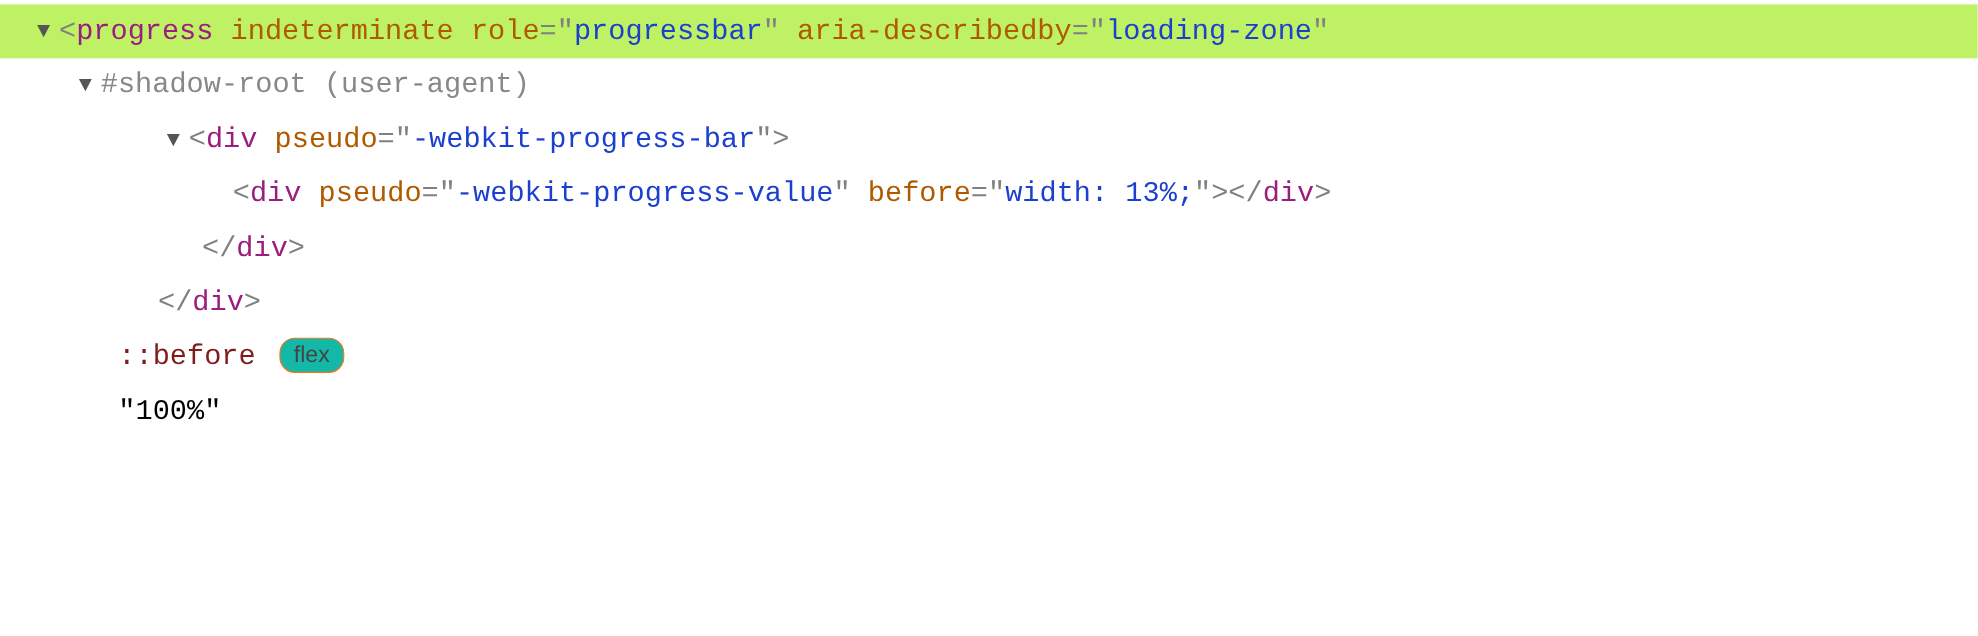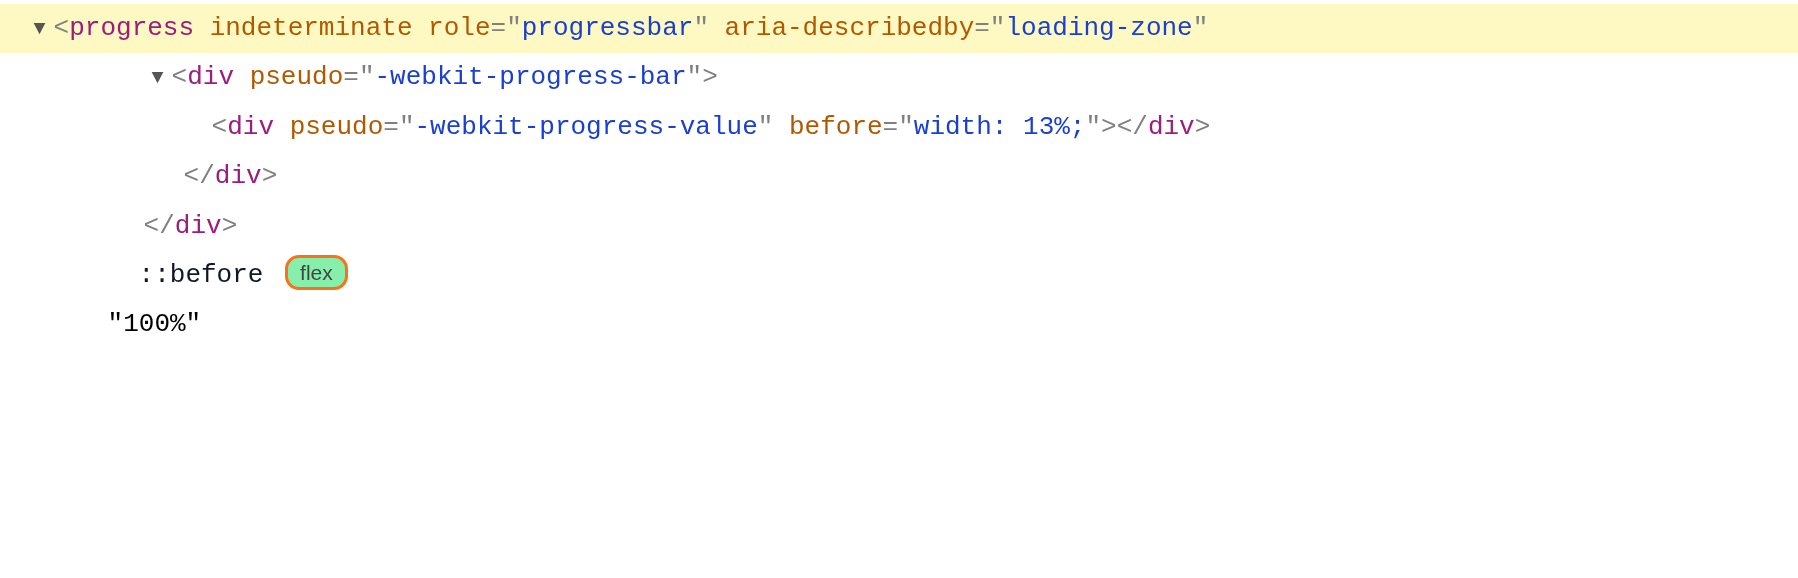--- a/index.html
+++ b/index.html
@@ -13,49 +13,49 @@
     }
     .tree {
       padding: 4px 0;
     }
     .line {
       white-space: nowrap;
       overflow: visible;
       padding: 0;
     }
     .line.selected {
-      background: #fef9c3;
+      background: #bef264;
     }
     .toggle {
       display: inline-block;
       width: 28px;
       text-align: center;
       color: #555;
       cursor: pointer;
       user-select: none;
       font-size: 20px;
       vertical-align: 1px;
     }
     .nochild {
       display: inline-block;
       width: 28px;
     }
     .punc { color: #808080; }
     .tag  { color: #9b1d7d; }
     .attr-name { color: #b05a00; }
     .attr-value { color: #1b3fcf; }
     .shadow-root { color: #888888; }
-    .pseudo { color: #0f172a; margin-left: 31px; }
+    .pseudo { color: #7f1d1d; }
     .textnode { color: #000; }
     .pill {
       display: inline-block;
       font-family: -apple-system, Helvetica, Arial, sans-serif;
       font-size: 21px;
-      background: #86efac;
-      border: 3px solid #f97316;
+      background: #14b8a6;
+      border: 1px solid #f97316;
       border-radius: 14px;
       padding: 0 12px;
       color: #444;
       vertical-align: 2px;
       line-height: 1.4;
       margin-left: 6px;
     }
     .sp { display:inline-block; }
   </style>
 </head>
@@ -64,20 +64,24 @@
 <div class="tree">
 
   <div class="line selected">
     <span class="sp" style="width:10px"></span>
     <span class="toggle">▼</span><span class="punc">&lt;</span><span class="tag">progress</span>
     <span class="attr-name">indeterminate</span>
     <span class="attr-name">role</span><span class="punc">=</span><span class="punc">"</span><span class="attr-value">progressbar</span><span class="punc">"</span>
     <span class="attr-name">aria-describedby</span><span class="punc">=</span><span class="punc">"</span><span class="attr-value">loading-zone</span><span class="punc">"</span>
   </div>
 
+  <div class="line">
+    <span class="sp" style="width:48px"></span>
+    <span class="toggle">▼</span><span class="shadow-root">#shadow-root (user-agent)</span>
+  </div>
 
 
   <div class="line">
     <span class="sp" style="width:128px"></span>
     <span class="toggle">▼</span><span class="punc">&lt;</span><span class="tag">div</span>
     <span class="attr-name">pseudo</span><span class="punc">=</span><span class="punc">"</span><span class="attr-value">-webkit-progress-bar</span><span class="punc">"</span><span class="punc">&gt;</span>
   </div>
 
   <div class="line">
     <span class="sp" style="width:168px"></span>

